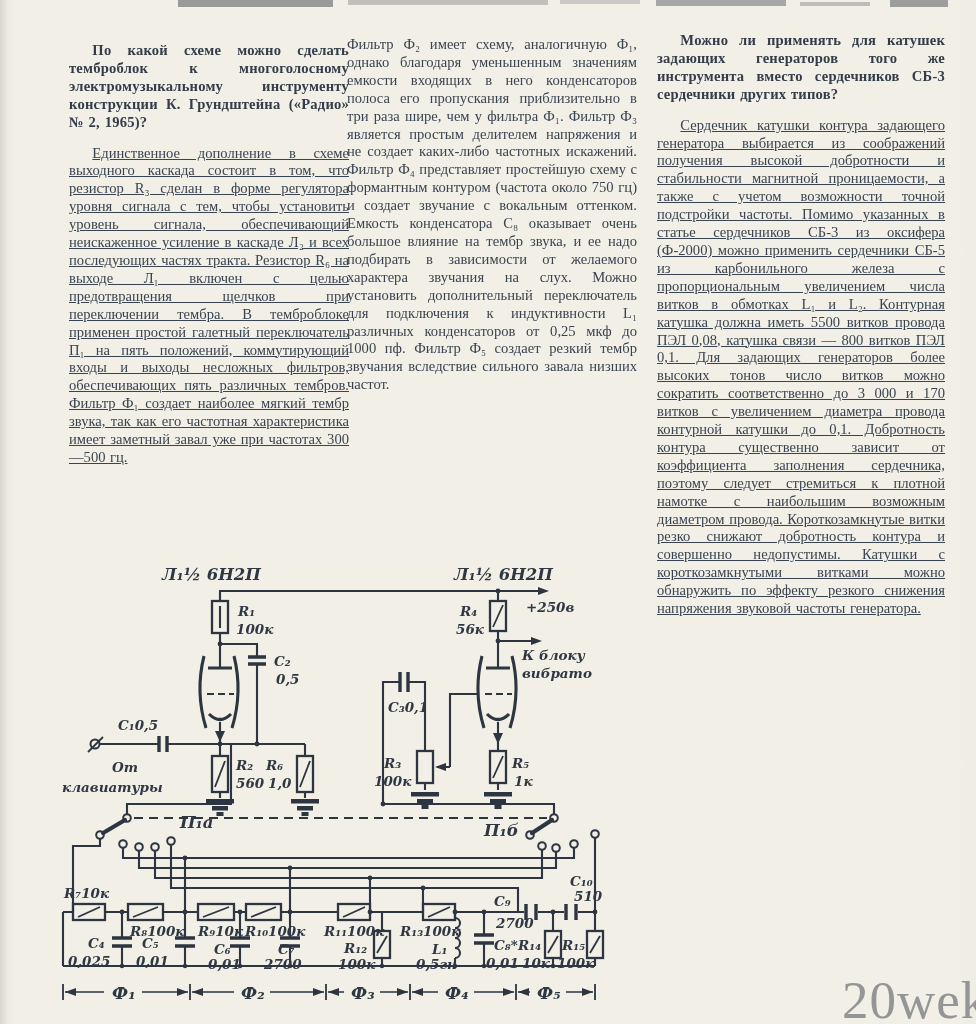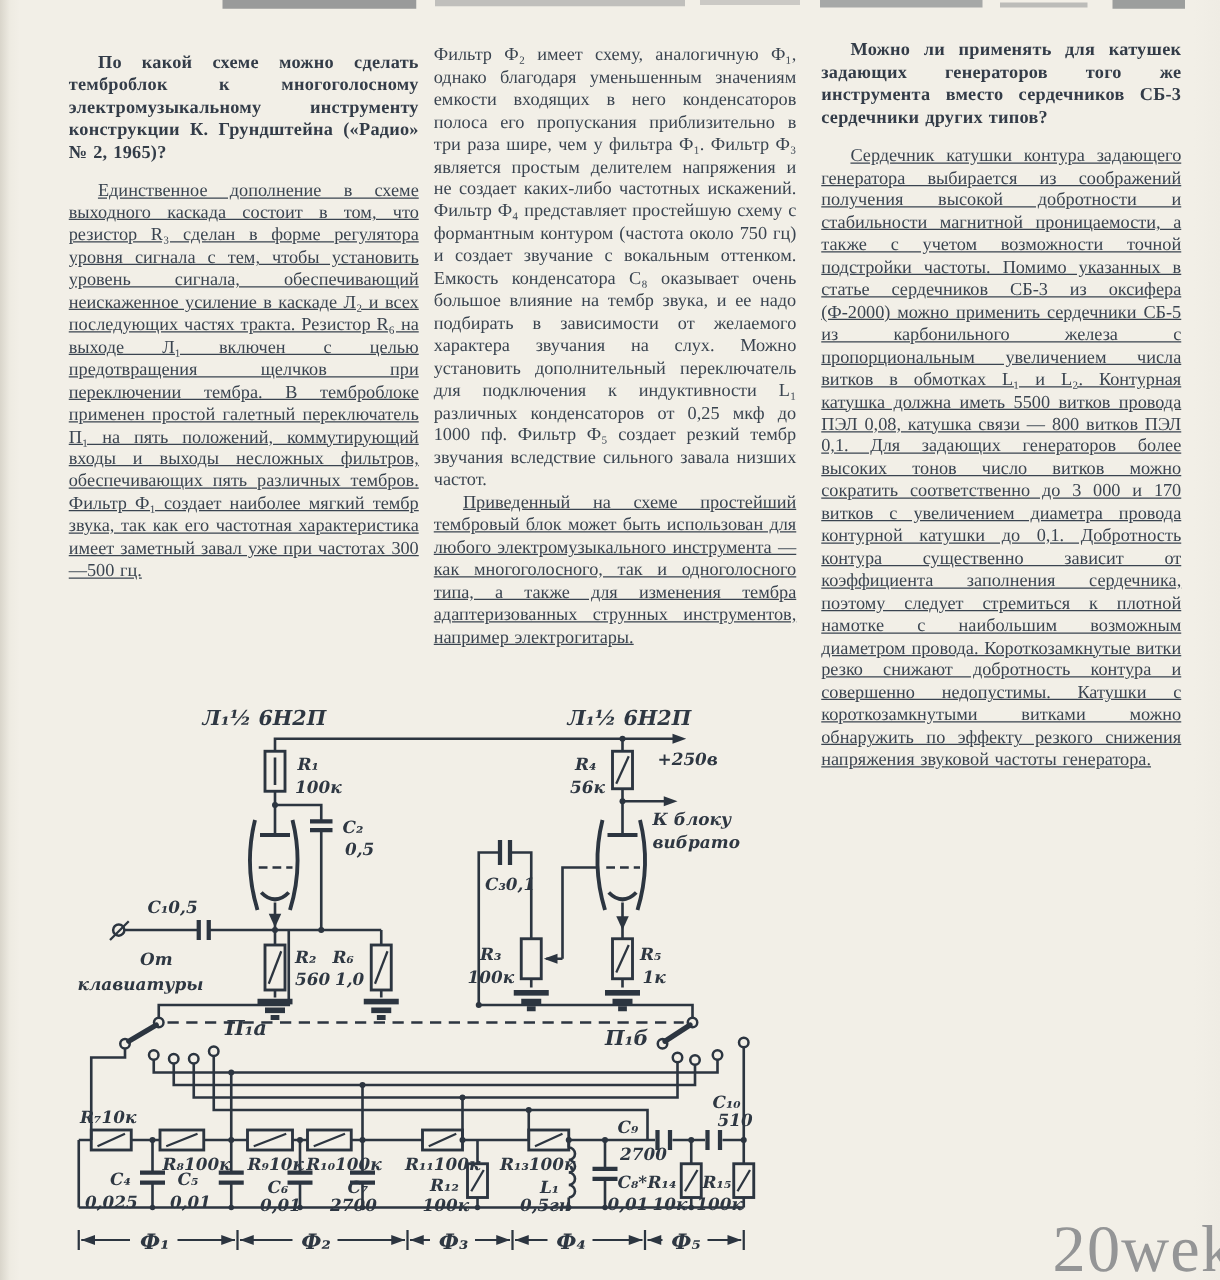--- a/index.html
+++ b/index.html
@@ -42,27 +42,26 @@
 
 <div class="page">
 
   <div class="smudge" style="left:178px;top:0;width:155px;height:7px;opacity:.5"></div>
   <div class="smudge" style="left:348px;top:0;width:200px;height:5px;opacity:.28"></div>
   <div class="smudge" style="left:560px;top:0;width:80px;height:4px;opacity:.22"></div>
   <div class="smudge" style="left:656px;top:0;width:130px;height:6px;opacity:.42"></div>
   <div class="smudge" style="left:800px;top:2px;width:70px;height:4px;opacity:.3"></div>
   <div class="smudge" style="left:890px;top:0;width:58px;height:7px;opacity:.48"></div>
 
-  <div class="col" id="col-1" style="left:55px;top:42px;width:280px;">
+  <div class="col" id="col-1" style="left:69px;top:42px;width:280px;">
       <p class="question">По какой схеме можно сделать темброблок к многоголосному электромузыкальному инструменту конструкции К. Грундштейна («Радио» № 2, 1965)?</p>
       <p class="para">Единственное дополнение в схеме выходного каскада состоит в том, что резистор R₃ сделан в форме регулятора уровня сигнала с тем, чтобы установить уровень сигнала, обеспечивающий неискаженное усиление в каскаде Л₂ и всех последующих частях тракта. Резистор R₆ на выходе Л₁ включен с целью предотвращения щелчков при переключении тембра. В темброблоке применен простой галетный переключатель П₁ на пять положений, коммутирующий входы и выходы несложных фильтров, обеспечивающих пять различных тембров. Фильтр Ф₁ создает наиболее мягкий тембр звука, так как его частотная характеристика имеет заметный завал уже при частотах 300—500 гц.</p>
     </div>
   <div class="col" id="col-2" style="left:347px;top:36px;width:290px;">
       <p class="para-noindent">Фильтр Ф₂ имеет схему, аналогичную Ф₁, однако благодаря уменьшенным значениям емкости входящих в него конденсаторов полоса его пропускания приблизительно в три раза шире, чем у фильтра Ф₁. Фильтр Ф₃ является простым делителем напряжения и не создает каких-либо частотных искажений. Фильтр Ф₄ представляет простейшую схему с формантным контуром (частота около 750 гц) и создает звучание с вокальным оттенком. Емкость конденсатора C₈ оказывает очень большое влияние на тембр звука, и ее надо подбирать в зависимости от желаемого характера звучания на слух. Можно установить дополнительный переключатель для подключения к индуктивности L₁ различных конденсаторов от 0,25 мкф до 1000 пф. Фильтр Ф₅ создает резкий тембр звучания вследствие сильного завала низших частот.</p>
-      <p class="para">Приведенный на схеме простейший тембровый блок может быть использован для любого электромузыкального инструмента — как многоголосного, так и одноголосного типа, а также для изменения тембра адаптеризованных струнных инструментов, например электрогитары.</p>
     </div>
   <div class="col" id="col-3" style="left:657px;top:32px;width:288px;">
       <p class="question">Можно ли применять для катушек задающих генераторов того же инструмента вместо сердечников СБ-3 сердечники других типов?</p>
       <p class="para">Сердечник катушки контура задающего генератора выбирается из соображений получения высокой добротности и стабильности магнитной проницаемости, а также с учетом возможности точной подстройки частоты. Помимо указанных в статье сердечников СБ-3 из оксифера (Ф-2000) можно применить сердечники СБ-5 из карбонильного железа с пропорциональным увеличением числа витков в обмотках L₁ и L₂. Контурная катушка должна иметь 5500 витков провода ПЭЛ 0,08, катушка связи — 800 витков ПЭЛ 0,1. Для задающих генераторов более высоких тонов число витков можно сократить соответственно до 3 000 и 170 витков с увеличением диаметра провода контурной катушки до 0,1. Добротность контура существенно зависит от коэффициента заполнения сердечника, поэтому следует стремиться к плотной намотке с наибольшим возможным диаметром провода. Короткозамкнутые витки резко снижают добротность контура и совершенно недопустимы. Катушки с короткозамкнутыми витками можно обнаружить по эффекту резкого снижения напряжения звуковой частоты генератора.</p>
     </div>
 
   <svg id="schematic" viewBox="0 0 650 455">
 
     <g>
       <path class="wire" d="M182 45 V35 H505 M460 35 V45 M182 77 V112 M182 88 H219 V101 M219 108 V188

